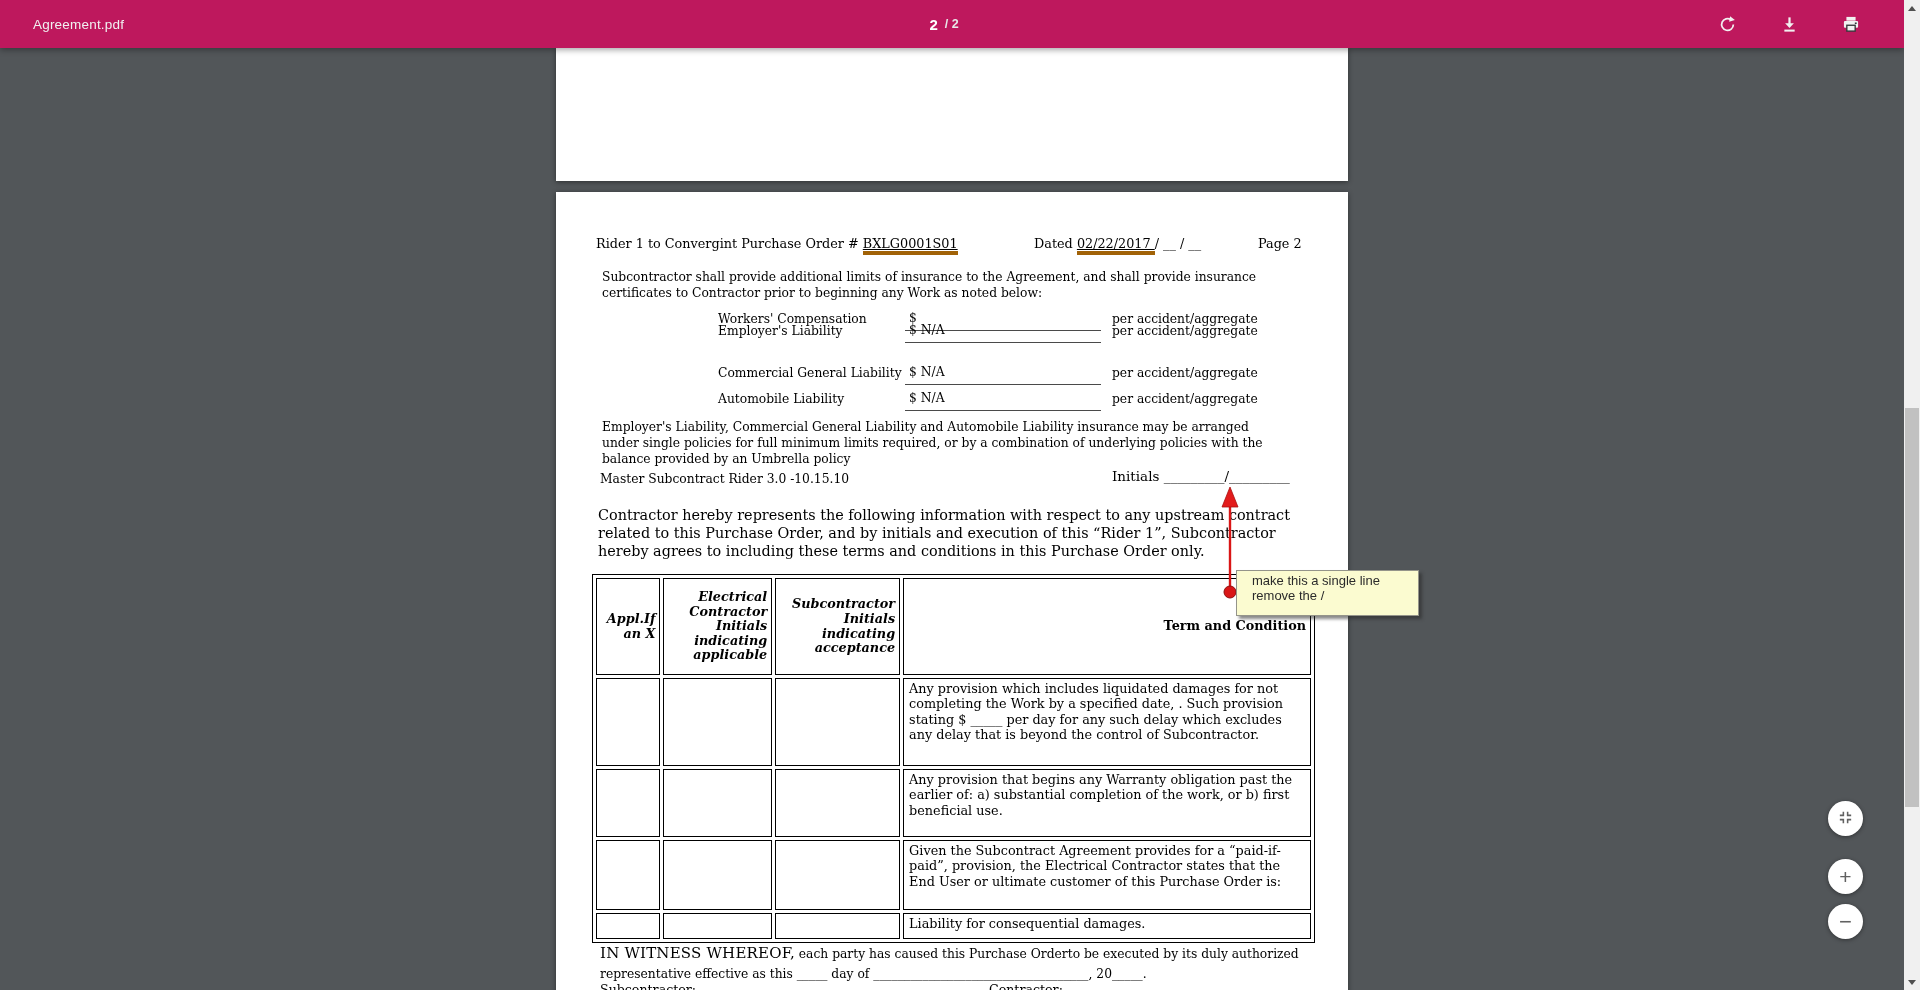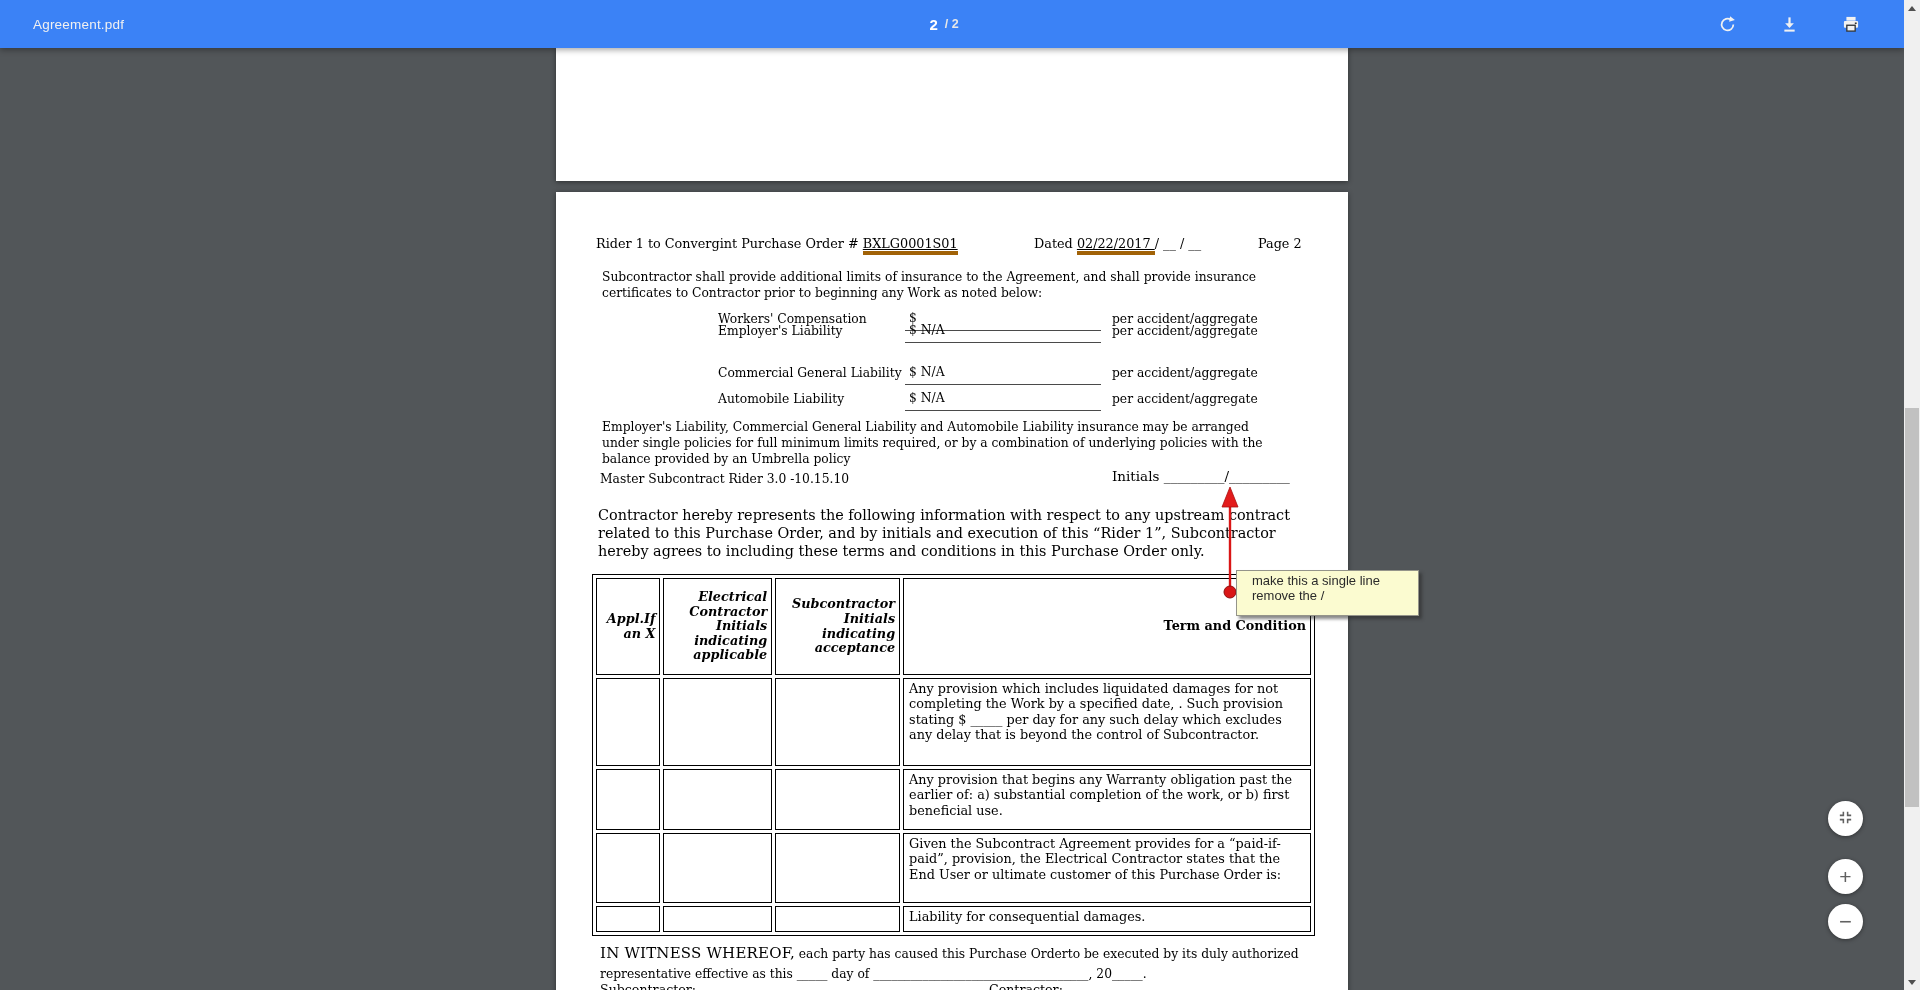--- a/index.html
+++ b/index.html
@@ -1,21 +1,21 @@
 <!DOCTYPE html>
 <html><head>
 <meta charset="utf-8">
 <style>
   * { box-sizing: border-box; margin: 0; padding: 0; }
   html,body { width:1920px; height:990px; overflow:hidden; background:#525659; font-family:"Liberation Sans",sans-serif; }
 
   
   .toolbar {
     position:absolute; left:0; top:0; width:1904px; height:48px;
-    background:#3b82f6; color:#f1f1f1; z-index:30;
+    background:#be185d; color:#f1f1f1; z-index:30;
     box-shadow:0 2px 6px rgba(0,0,0,.35);
     display:flex; align-items:center;
   }
   .tb-filename { position:absolute; left:33px; top:0; height:48px; display:flex; align-items:center;
     font-size:13.5px; font-weight:500; letter-spacing:.2px; color:#f1f1f1; }
   .tb-pages { position:absolute; left:0; right:16px; top:0; height:48px;
     display:flex; align-items:center; justify-content:center; gap:7px; }
   .tb-page-current { font-size:15px; font-weight:700; color:#fff; }
   .tb-page-rest { font-size:12.5px; font-weight:600; color:#e8e8e8; }
   .tb-actions { position:absolute; right:36px; top:0; height:48px; display:flex; align-items:center; gap:28px; }
@@ -59,21 +59,21 @@
   .rr-initials { position:absolute; left:556px; top:0; font-size:13.5px; white-space:nowrap; }
 
   .contractor-par { position:absolute; top:314px; left:42px; width:698px; font-size:14.4px; line-height:1.26; }
 
   .terms-table { position:absolute; top:382px; left:36px; border-collapse:separate; border-spacing:3px; border:1px solid #000; table-layout:fixed; width:723px; font-size:12.8px; }
   .terms-table th, .terms-table td { border:1px solid #000; padding:1px 4px; }
   .terms-table th { font-weight:700; font-style:italic; text-align:right; vertical-align:middle; line-height:1.14; }
   .terms-table th.plain { font-style:normal; }
   .terms-table td.term { text-align:left; vertical-align:top; line-height:1.2; padding:2px 5px; }
   .col1{width:64px;} .col2{width:108px;} .col3{width:124px;} .col4{width:405px;}
-  .row-h{height:97px;} .r1{height:88px;} .r2{height:61px;margin-top:32px;} .r3{height:70px;} .r4{height:26px;padding-left:15px;}
+  .row-h{height:97px;} .r1{height:88px;} .r2{height:68px;margin-top:32px;} .r3{height:70px;} .r4{height:26px;padding-left:15px;}
 
   .witness { position:absolute; top:750px; left:44px; width:706px; font-size:12.3px; line-height:1.5; }
   .witness .lead { font-size:15px; letter-spacing:.2px; }
 
   .footer-row { position:absolute; top:790px; left:0; width:100%; font-size:12.6px; }
   .fr-sub { position:absolute; left:44px; }
   .fr-con { position:absolute; left:433px; }
 
   
   .anno-arrow { position:absolute; left:1214px; top:478px; width:50px; height:125px; z-index:20; pointer-events:none; }

